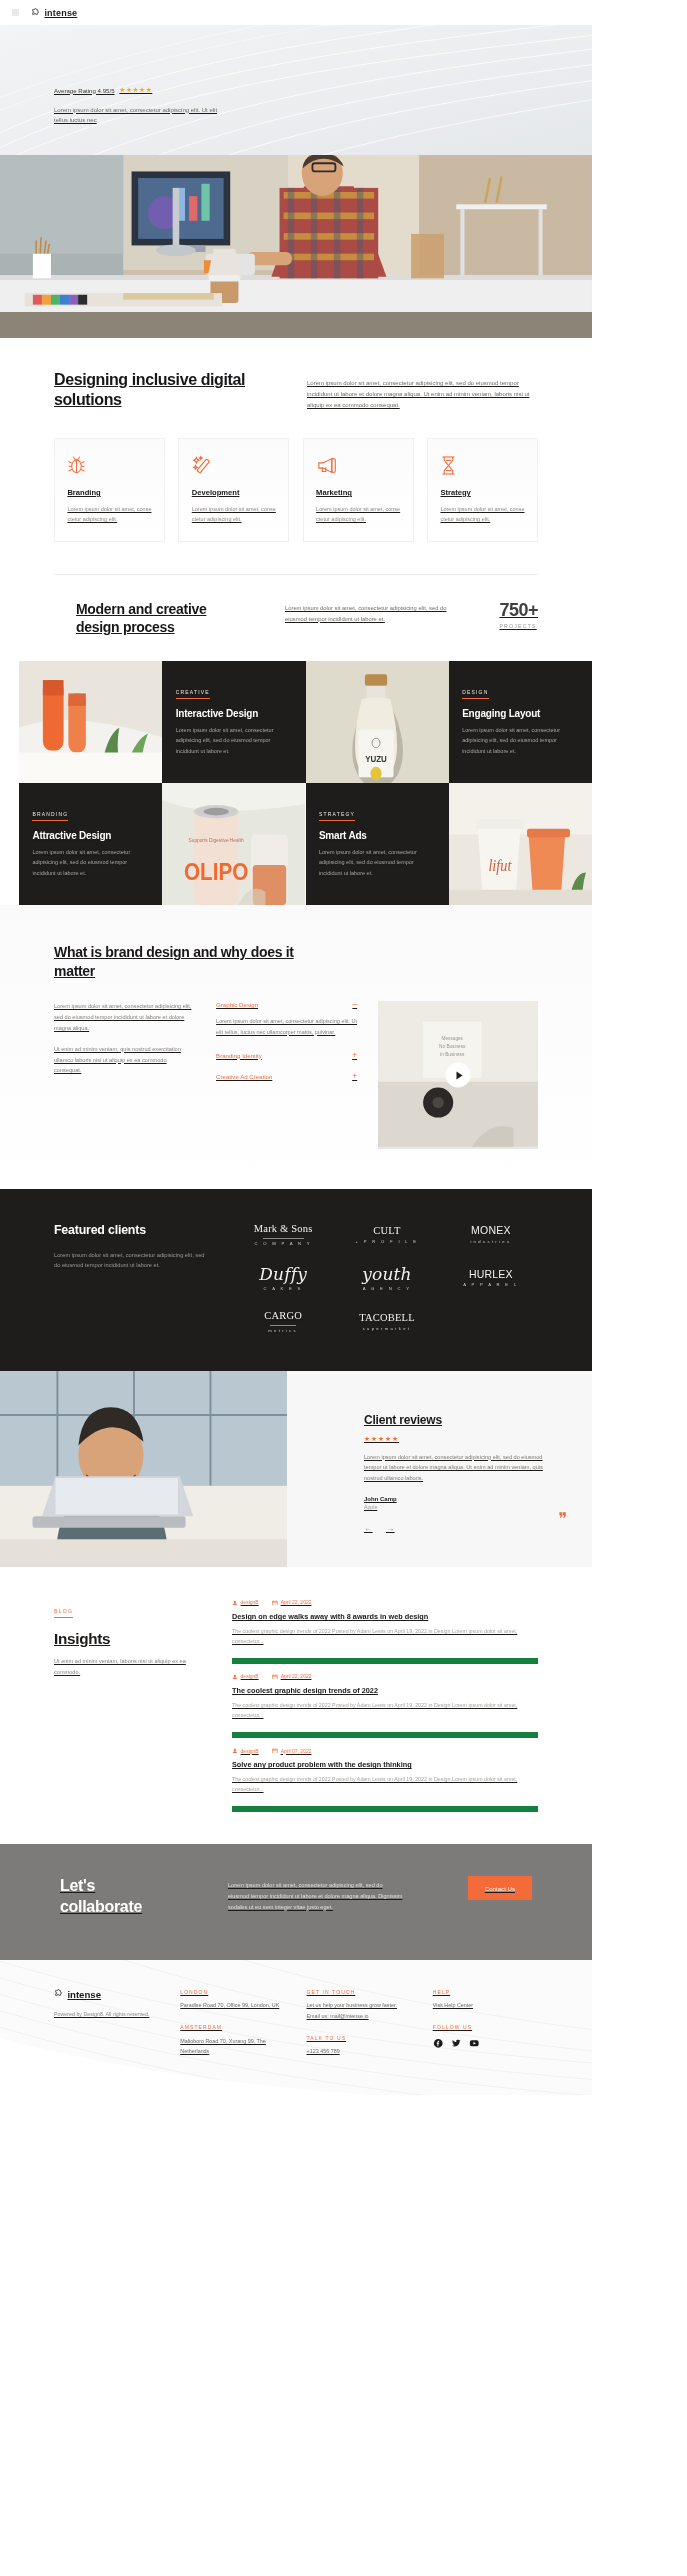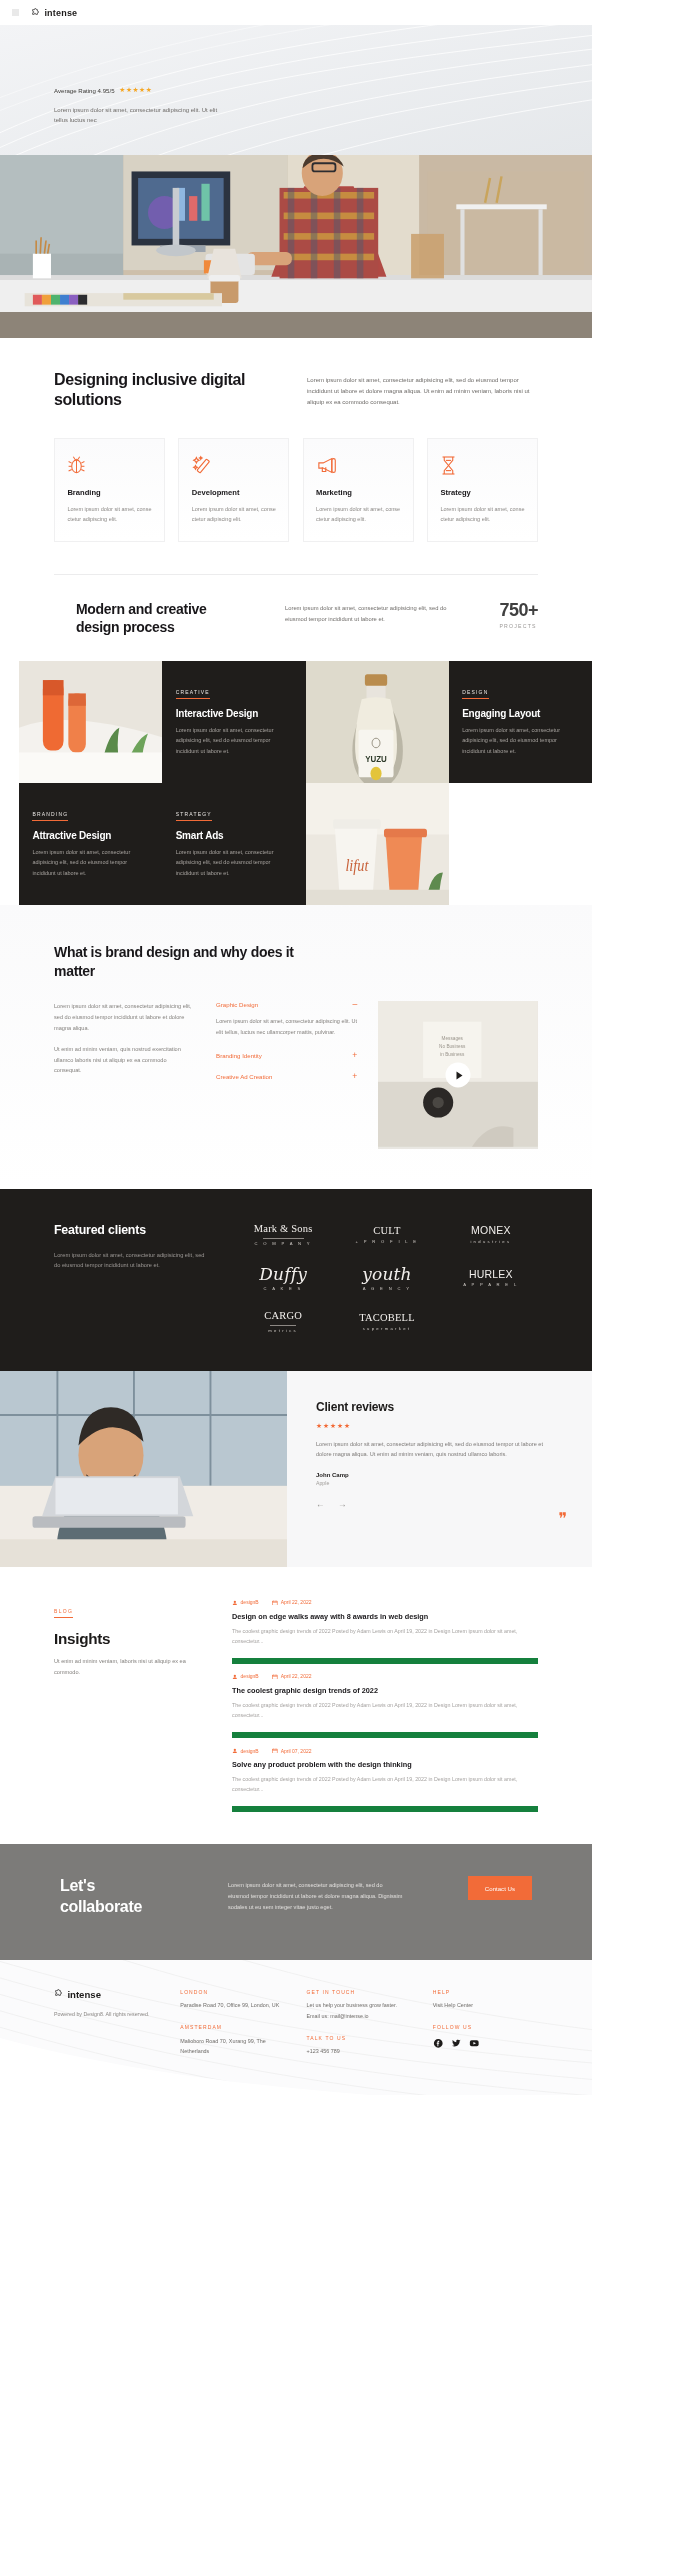--- a/index.html
+++ b/index.html
@@ -4,21 +4,21 @@
 <style>
   * { box-sizing: border-box; margin: 0; padding: 0; }
   html, body { width: 688px; }
   body {
     font-family: "Liberation Sans", sans-serif;
     background: #ffffff;
     color: #1d1b1a;
     width: 688px;
     overflow-x: hidden;
   }
-  .page { width: 592px; position: relative; }
+  .page { width: 592px; position: relative; text-decoration: underline; }
 
   
   .topbar {
     height: 25px; background: #fff; display: flex; align-items: center;
     padding-left: 31px; gap: 5.7px; position: relative; z-index: 5;
   }
   .brand { display: flex; align-items: center; gap: 3.8px; }
   .brand-mark { width: 9.6px; height: 9.6px; }
   .brand-name { font-size: 9px; font-weight: 600; letter-spacing: 0.2px; color:#1d1b1a; }
   .win-dots { position:absolute; left: 11.5px; top: 8.6px; width: 7.6px; height: 7.6px;
@@ -40,21 +40,21 @@
   .rating-line { display:flex; align-items:center; gap: 4.8px; font-size: 6.1px; color:#3b3936; }
   .stars { color: #f5a623; letter-spacing: 0.6px; font-size: 6.7px; }
   .hero-sub { margin-top: 10.5px; font-size: 6px; line-height: 1.75; color: #6e6b68; width: 167px; }
 
   
   .hero-photo { height: 183px; position: relative; overflow: hidden; background: #8d8478; }
   .photo-office { position: absolute; inset: 0; }
 
   
   .sec-white { background: #fff; padding: 32px 54px 0 54px; }
-  .two-col { display: flex; gap: 33px; align-items: center; }
+  .two-col { display: flex; gap: 33px; align-items: flex-end; }
   h2.big { font-size: 16px; line-height: 1.3; font-weight: 700; letter-spacing: -0.4px; color:#19171a; width: 220px; }
   .lede { font-size: 6px; line-height: 1.85; color: #6f6c69; flex: 1; padding-top: 2.9px; }
 
   .cards { display: flex; gap: 13.4px; margin-top: 27px; padding-bottom: 32px; }
   .card {
     flex: 1; background: linear-gradient(180deg,#fbfbfc 0%, #ffffff 100%);
     border: 1px solid #f0f0f1; padding: 14.3px 12.4px 17px 12.4px;
   }
   .card .ic { height: 25px; display:flex; align-items:center; }
   .card h3 { font-size: 7.6px; font-weight: 700; margin-top: 9.6px; color: #19171a; }
@@ -104,21 +104,21 @@
   .logo { color: #f2efec; text-align:center; line-height: 1.1; }
   .logo .l1 { font-size: 10.5px; letter-spacing: 0.2px; }
   .logo .l2 { font-size: 4.2px; letter-spacing: 2.3px; margin-top: 2.9px; color:#cfcac5; }
   .logo.serif .l1 { font-family: "Liberation Serif", serif; }
   .logo.script .l1 { font-family: "DejaVu Serif", serif; font-style: italic; font-size: 17px; }
   .logo .rule { height:1px; background:#8d8884; margin: 2.9px auto 0; width: 70%; }
 
   
   .reviews { display:flex; background:#f7f7f8; }
   .rev-photo { width: 287px; height: 196px; position:relative; overflow:hidden; background:#6d7a82; }
-  .rev-body { flex:1; padding: 29px 32px 0 29px; position: relative; }
+  .rev-body { flex:1; padding: 42px 32px 0 29px; position: relative; margin-left: 48px; }
   .rev-body h2 { font-size: 12px; font-weight: 700; letter-spacing:-0.2px; }
   .rev-stars { color:#f26b38; font-size: 6.7px; letter-spacing: 1px; margin-top: 7.6px; }
   .rev-text { font-size: 5.6px; line-height: 1.95; color:#7d7a77; margin-top: 8.6px; max-width: 253px; }
   .rev-person { margin-top: 11.5px; }
   .rev-person .n { font-size: 6px; font-weight: 700; }
   .rev-person .r { font-size: 5.2px; color:#a09d9a; margin-top: 1.9px; }
   .rev-nav { display:flex; gap:13.4px; margin-top: 13.4px; font-size: 8.6px; color:#9a9794; }
   .quote { position:absolute; right: 25px; bottom: 44px; font-size: 16px; color:#f26b38; font-family:"Liberation Serif",serif; line-height:.6;}
 
   
@@ -393,20 +393,34 @@
       <span class="eyebrow">DESIGN</span>
       <h3>Engaging Layout</h3>
       <p>Lorem ipsum dolor sit amet, consectetur adipisicing elit, sed do eiusmod tempor incididunt ut labore et.</p>
     </div>
 
     <div class="tile dark">
       <span class="eyebrow">BRANDING</span>
       <h3>Attractive Design</h3>
       <p>Lorem ipsum dolor sit amet, consectetur adipisicing elit, sed do eiusmod tempor incididunt ut labore et.</p>
     </div>
+    <div class="tile">
+      <svg viewBox="0 0 180 128" preserveAspectRatio="none" width="100%" height="100%">
+        <rect width="180" height="128" fill="#e6e7de"></rect>
+        <path d="M0,18 q60,20 180,4 L180,0 L0,0z" fill="#f2f2ec"></path>
+        <rect x="40" y="26" width="56" height="102" rx="6" fill="#f2e0d4"></rect>
+        <ellipse cx="68" cy="30" rx="28" ry="7" fill="#cfcfcf"></ellipse>
+        <ellipse cx="68" cy="30" rx="16" ry="4" fill="#9d9d9d"></ellipse>
+        <text x="68" y="62" font-family="Liberation Sans, sans-serif" font-size="6" fill="#b5705a" text-anchor="middle">Supports Digestive Health</text>
+        <text x="68" y="102" font-family="Liberation Sans, sans-serif" font-size="26" font-weight="bold" fill="#ef6a33" text-anchor="middle">OLIPO</text>
+        <rect x="112" y="54" width="46" height="74" rx="5" fill="#f3eee8" opacity=".8"></rect>
+        <rect x="114" y="86" width="42" height="42" rx="4" fill="#e08e63"></rect>
+        <path d="M96,128 q14,-24 34,-14 l0,14z" fill="#d8d4c8" opacity=".6"></path>
+      </svg>
+    </div>
     <div class="tile dark">
       <span class="eyebrow">STRATEGY</span>
       <h3>Smart Ads</h3>
       <p>Lorem ipsum dolor sit amet, consectetur adipisicing elit, sed do eiusmod tempor incididunt ut labore et.</p>
     </div>
     <div class="tile">
       <svg viewBox="0 0 180 128" preserveAspectRatio="none" width="100%" height="100%">
         <rect width="180" height="128" fill="#ece8e0"></rect>
         <rect x="0" y="0" width="180" height="54" fill="#f4f1ea"></rect>
         <path d="M36,44 l6,72 q2,10 16,10 l10,0 q14,0 16,-10 l6,-72z" fill="#f7f5f0"></path>

